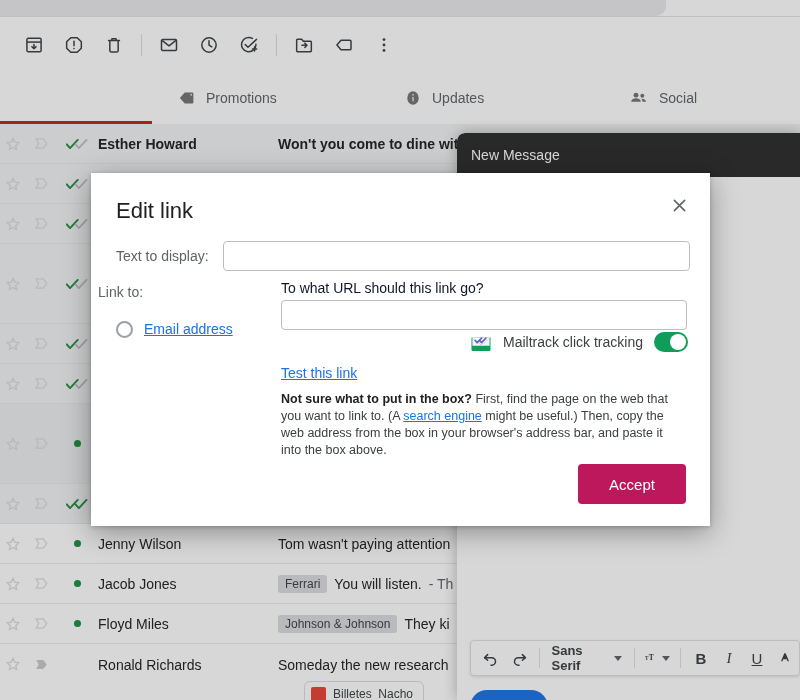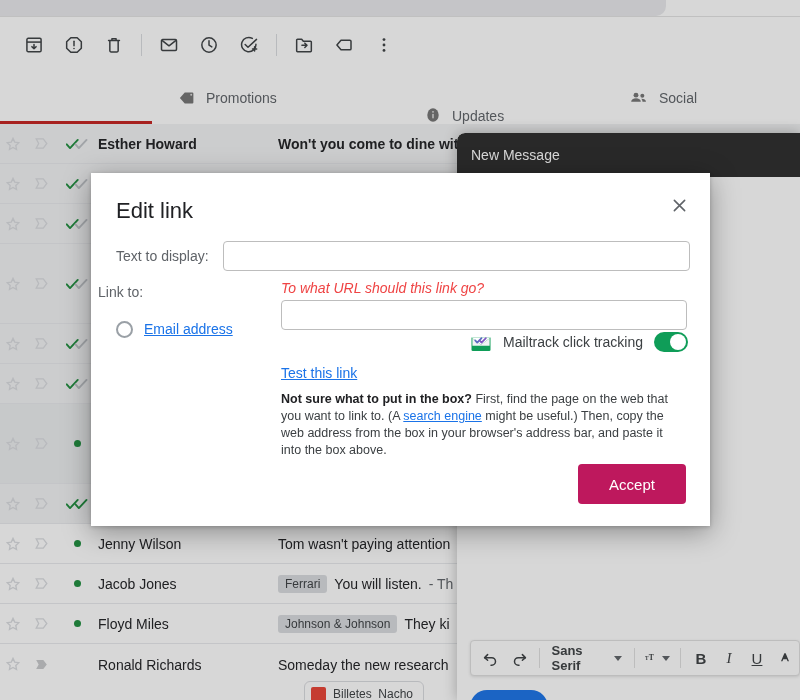--- a/index.html
+++ b/index.html
@@ -232,21 +232,21 @@
   .radio.checked { border-color: #1a73e8; }
   .radio.checked::after {
     content: ""; width: 9px; height: 9px; border-radius: 50%; background: #1a73e8;
   }
   .radio-lbl { font-size: 14px; color: #202124; font-weight: bold; }
   .radio-lbl.link {
     color: #1a73e8; font-weight: normal; text-decoration: underline;
   }
   .dlg-url-q {
     position: absolute; left: 281px; top: 280px;
-    font-size: 14px; color: #ef4444; font-style: italic;
+    font-size: 14px; color: #0f172a;
   }
   .dlg-url-input {
     position: absolute; left: 281px; top: 299px;
     width: 405px; height: 30px;
   }
   .mailtrack-row {
     position: absolute; right: 23px; top: 333px;
     display: flex; align-items: center; gap: 11px;
   }
   .mt-label { font-size: 14px; color: #3c4043; }
@@ -372,21 +372,21 @@
 
   <div class="tabs">
 
     <div class="tab" style="left:178px;">
       <svg width="18" height="18" viewBox="0 0 24 24" fill="#757575">
         <path d="M2.5 12 L9 4.6 h10.2 a1.3 1.3 0 0 1 1.3 1.3 v12.2 a1.3 1.3 0 0 1 -1.3 1.3 H9 z"></path>
         <circle cx="17.6" cy="7.6" r="1.25" fill="#e0e0e0"></circle>
       </svg>
       <span>Promotions</span>
     </div>
-    <div class="tab" style="left:424px;align-items:flex-end;">
+    <div class="tab" style="left:404px;">
       <svg width="18" height="18" viewBox="0 0 24 24" fill="#757575">
         <ellipse cx="12" cy="12" rx="7.6" ry="9"></ellipse>
         <rect x="11" y="10.4" width="2" height="6.2" rx="1" fill="#e0e0e0"></rect>
         <circle cx="12" cy="7.8" r="1.25" fill="#e0e0e0"></circle>
       </svg>
       <span>Updates</span>
     </div>
     <div class="tab" style="left:629px;">
       <svg width="20" height="20" viewBox="0 0 24 24" fill="#757575">
         <circle cx="8.4" cy="8.6" r="2.9"></circle>

